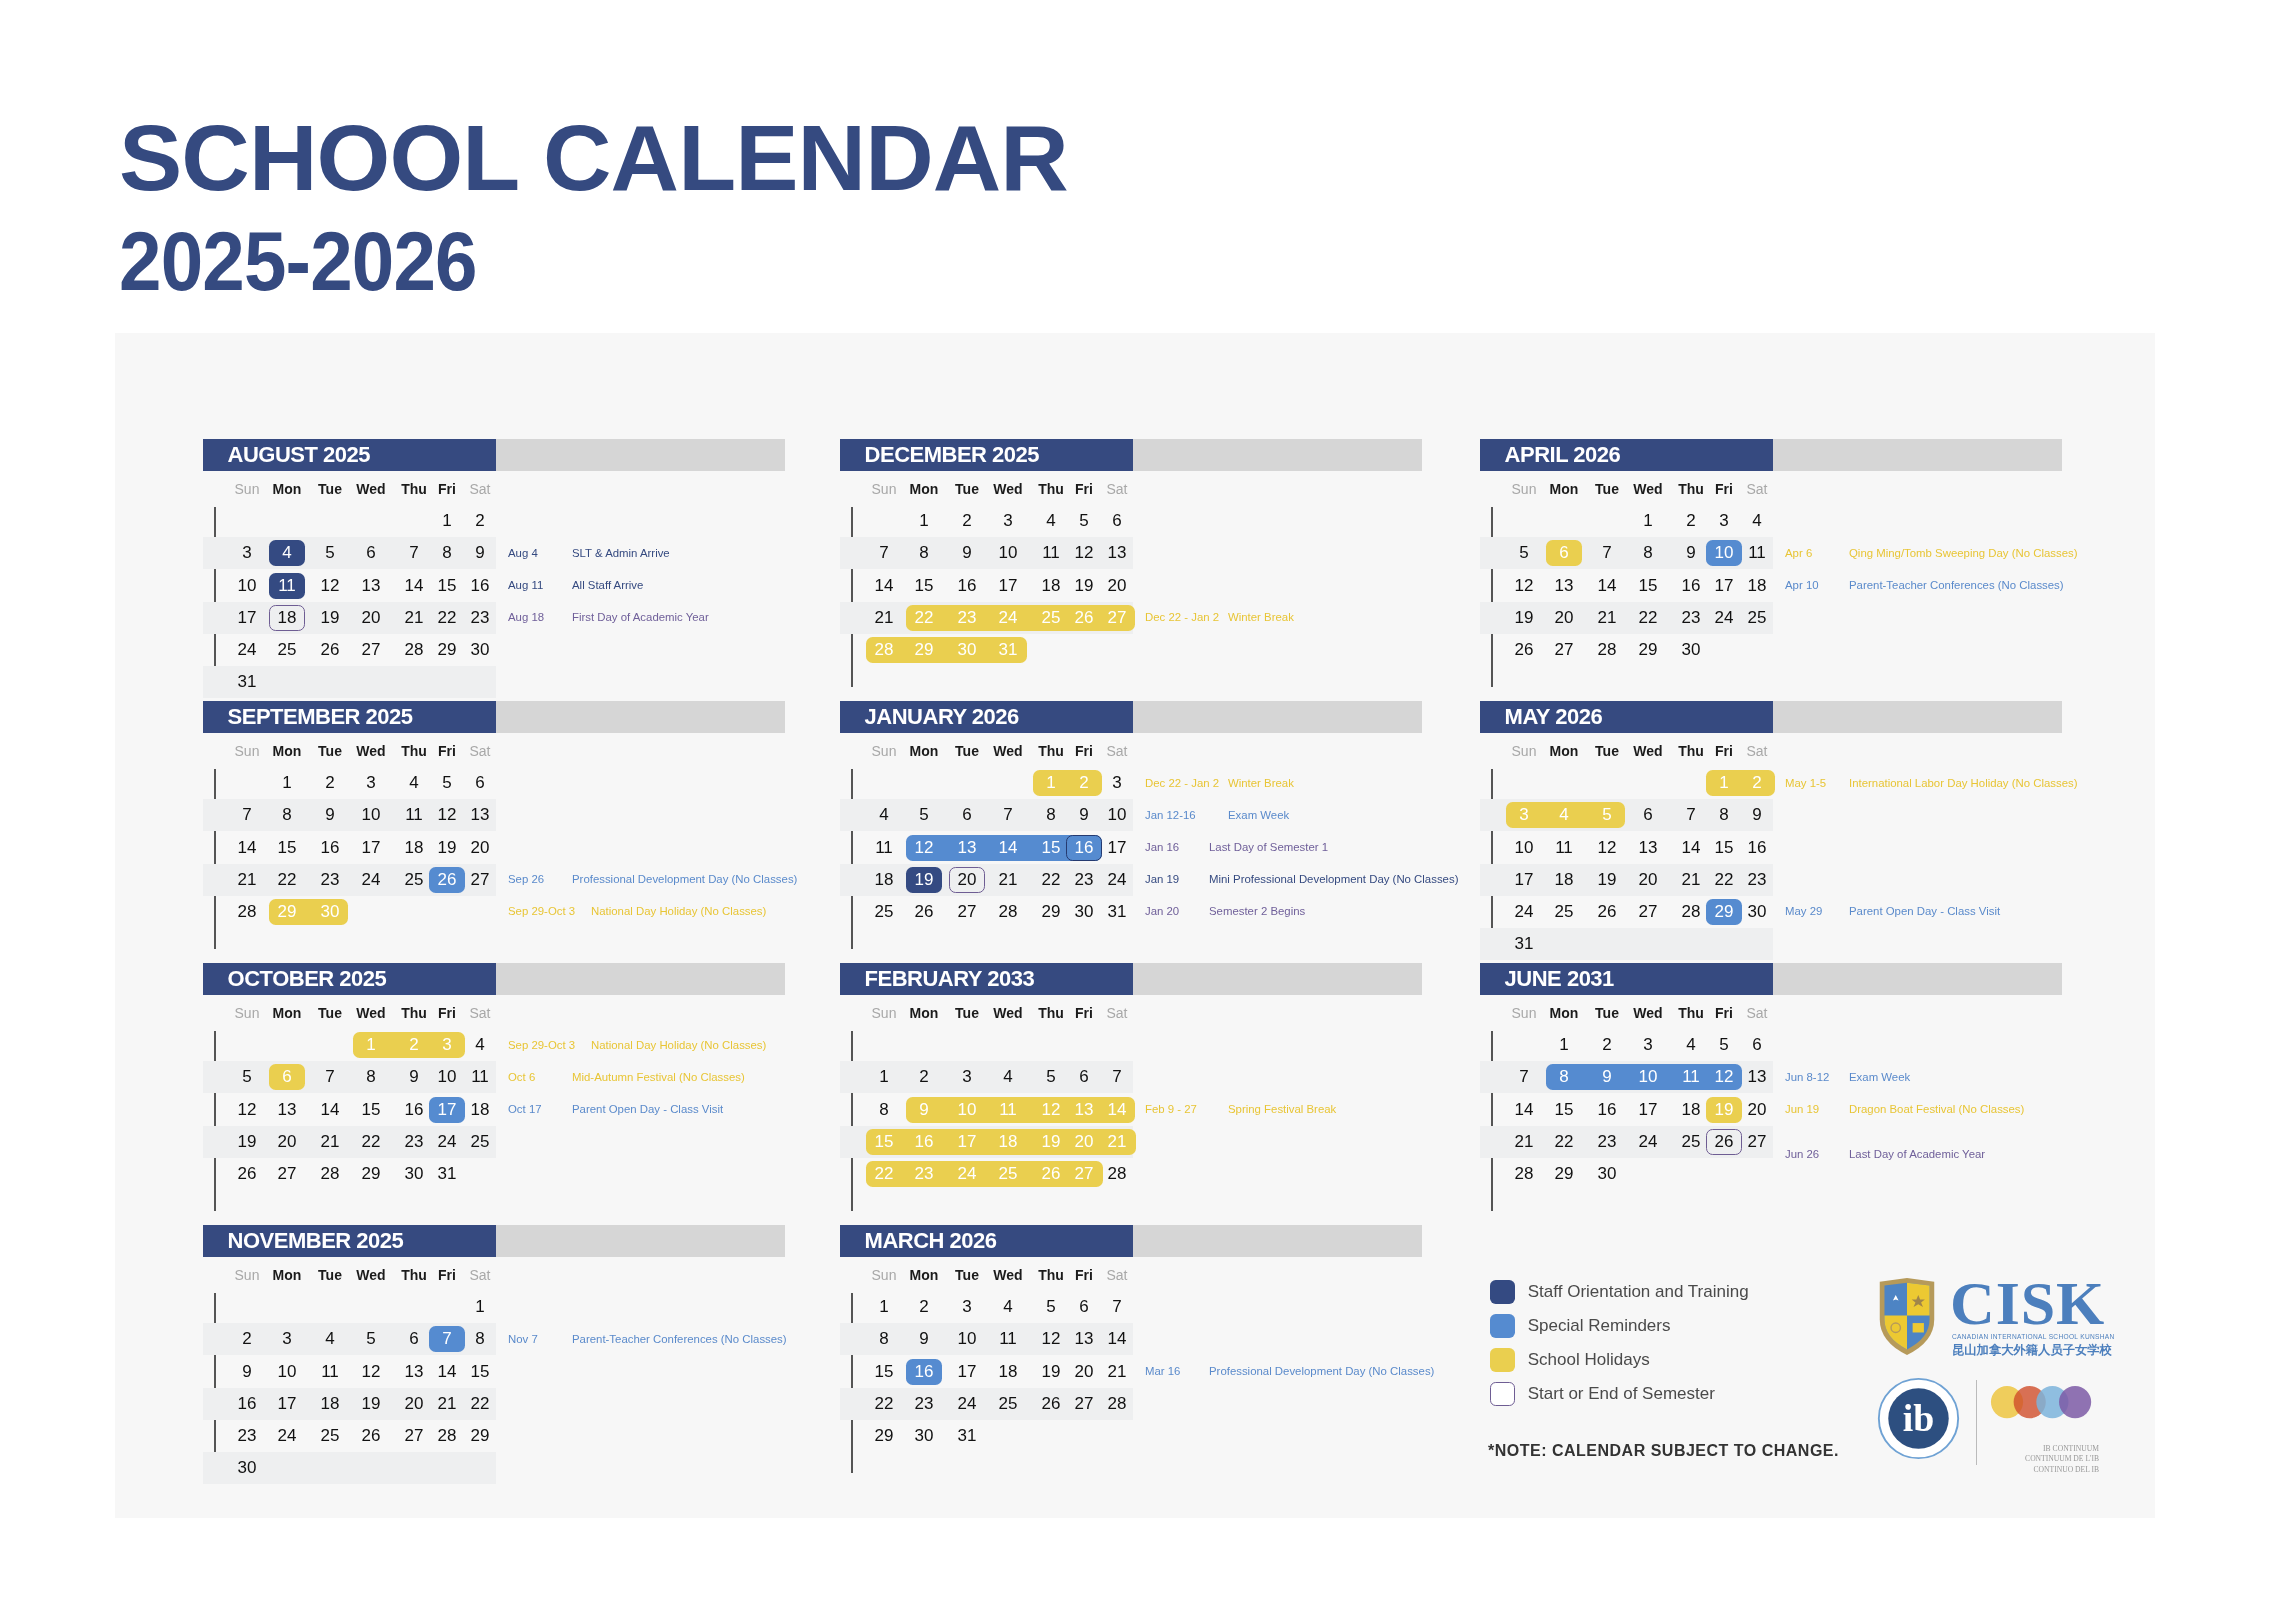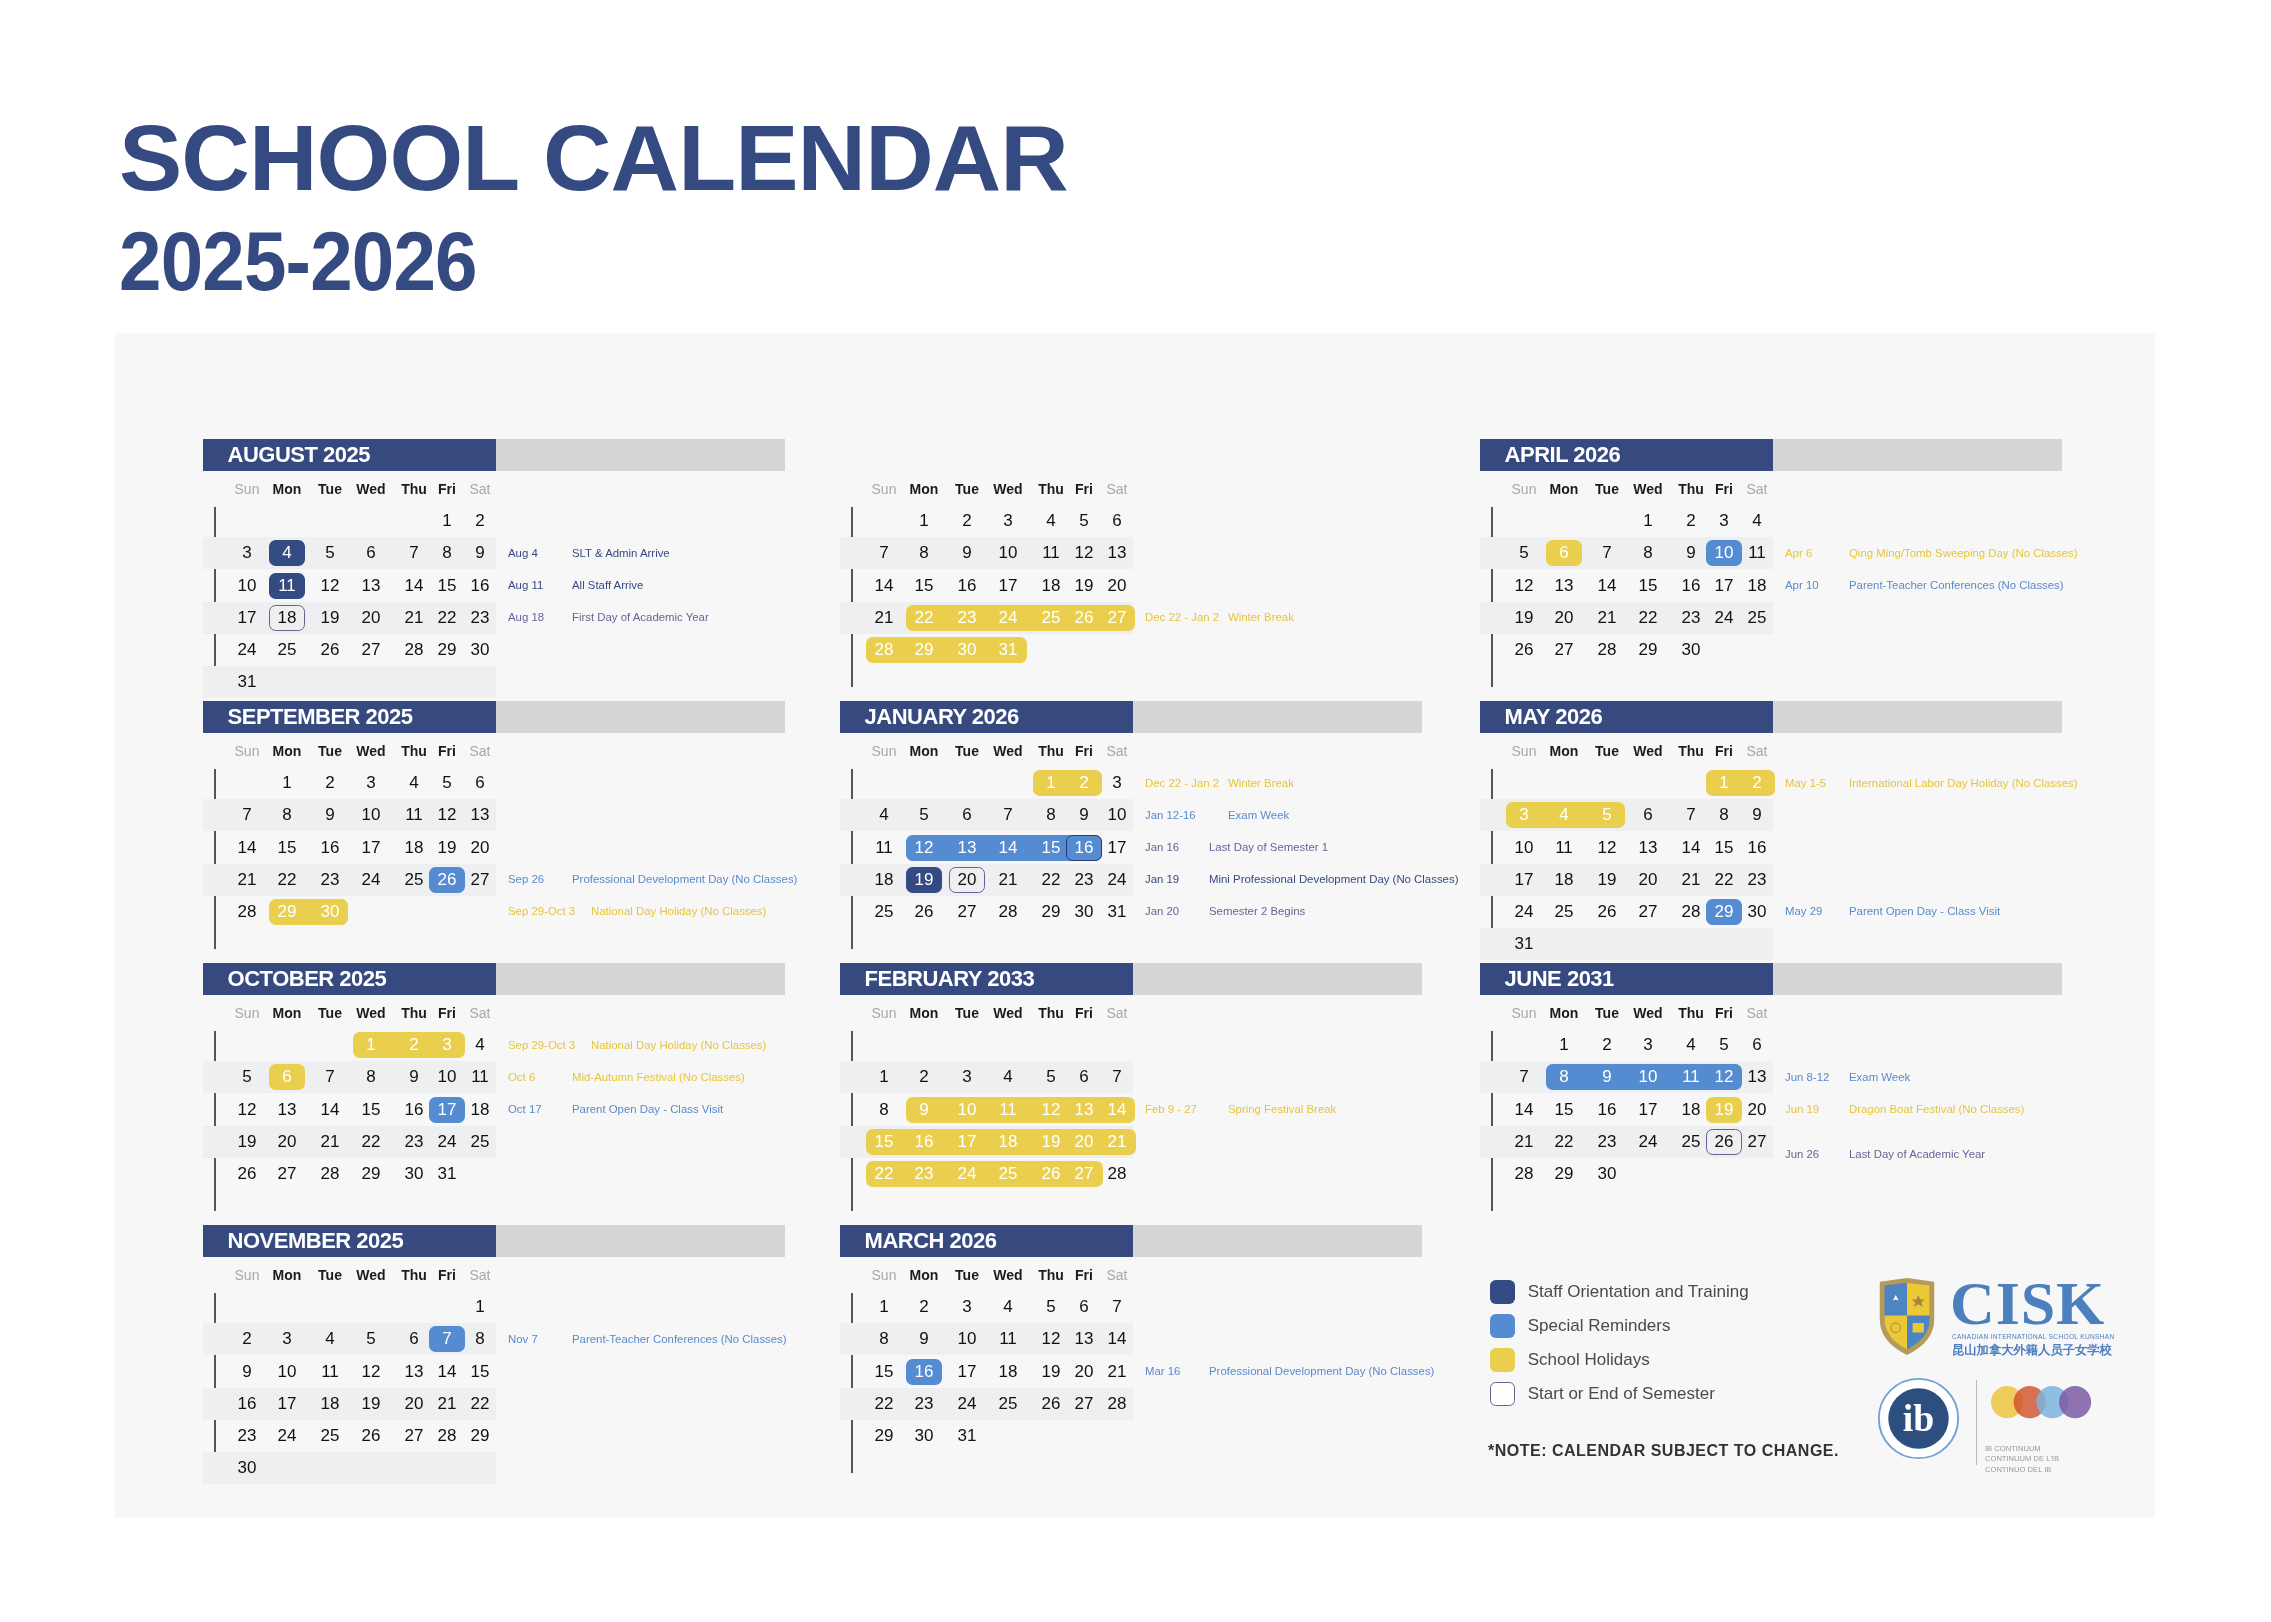--- a/index.html
+++ b/index.html
@@ -35,21 +35,21 @@
   .lg-item{position:relative;height:34px;display:flex;align-items:center;text-align:right;}
   .sw{width:24.6px;height:24.6px;border-radius:5.7px;margin-right:13.2px;box-sizing:border-box;}
   .lg-item span.t{font-size:17px;color:#4a4a4a;font-family:"Liberation Sans",sans-serif;}
   .footnote{position:absolute;left:1488px;top:1442px;font-size:16px;font-weight:700;color:#333;letter-spacing:0.5px;font-family:"Liberation Sans",sans-serif;}
   .cisk{position:absolute;left:1876px;top:1276px;width:227px;height:95px;}
   .cisk .name{position:absolute;left:74px;top:-7.6px;font-family:"Liberation Serif",serif;font-weight:700;font-size:62px;color:#4c7fbd;letter-spacing:0.9px;}
   .cisk .en{position:absolute;left:76px;top:57px;font-size:6.6px;color:#4c7fbd;letter-spacing:0.3px;font-family:"Liberation Sans",sans-serif;white-space:nowrap;}
   .cisk .cn{position:absolute;left:76px;top:66px;font-size:12.3px;font-weight:700;color:#4c7fbd;font-family:"DejaVu Sans",sans-serif;white-space:nowrap;}
   .ib{position:absolute;left:1876px;top:1370px;width:246px;height:104px;}
   .ib .divider{position:absolute;left:100px;top:9.5px;width:0.9px;height:85px;background:#bbb;}
-  .ib .cont{position:absolute;left:109px;top:74px;width:114px;text-align:left;font-size:7.6px;line-height:10.4px;color:#999;font-family:Liberation Sans, sans-serif;}
+  .ib .cont{position:absolute;left:109px;top:74px;width:114px;text-align:right;font-size:7.6px;line-height:10.4px;color:#999;font-family:Liberation Serif, serif;}
 </style>
 </head>
 <body>
 
 <h1 class="title">
   <span class="l1">SCHOOL CALENDAR</span>
   <span class="l2">2025-2026</span>
 </h1>
 
 <div class="panel"></div>
@@ -293,20 +293,23 @@
         <div class="day" style="left: 211px;">27</div>
         <div class="day" style="left: 244px;">28</div>
         <div class="day" style="left: 277px;">29</div>
       </div>
       <div class="week shade" style="top: 227px;">
         <div class="day" style="left: 44px;">30</div>
       </div>
       <div class="note c-lblue" style="left: 305px; top: 107px;"><span class="d" style="width: 64px;">Nov 7</span><span>Parent-Teacher Conferences (No Classes)</span></div>
     </div>
     <div class="month" style="left: 840px; top: 439px;">
+      <div class="mhead">
+        <div class="blue">DECEMBER 2025</div>
+      </div>
       <div class="dows">
         <div class="dow we" style="left: 44px;">Sun</div>
         <div class="dow" style="left: 84px;">Mon</div>
         <div class="dow" style="left: 127px;">Tue</div>
         <div class="dow" style="left: 168px;">Wed</div>
         <div class="dow" style="left: 211px;">Thu</div>
         <div class="dow" style="left: 244px;">Fri</div>
         <div class="dow we" style="left: 277px;">Sat</div>
       </div>
       <div class="vline"></div>

